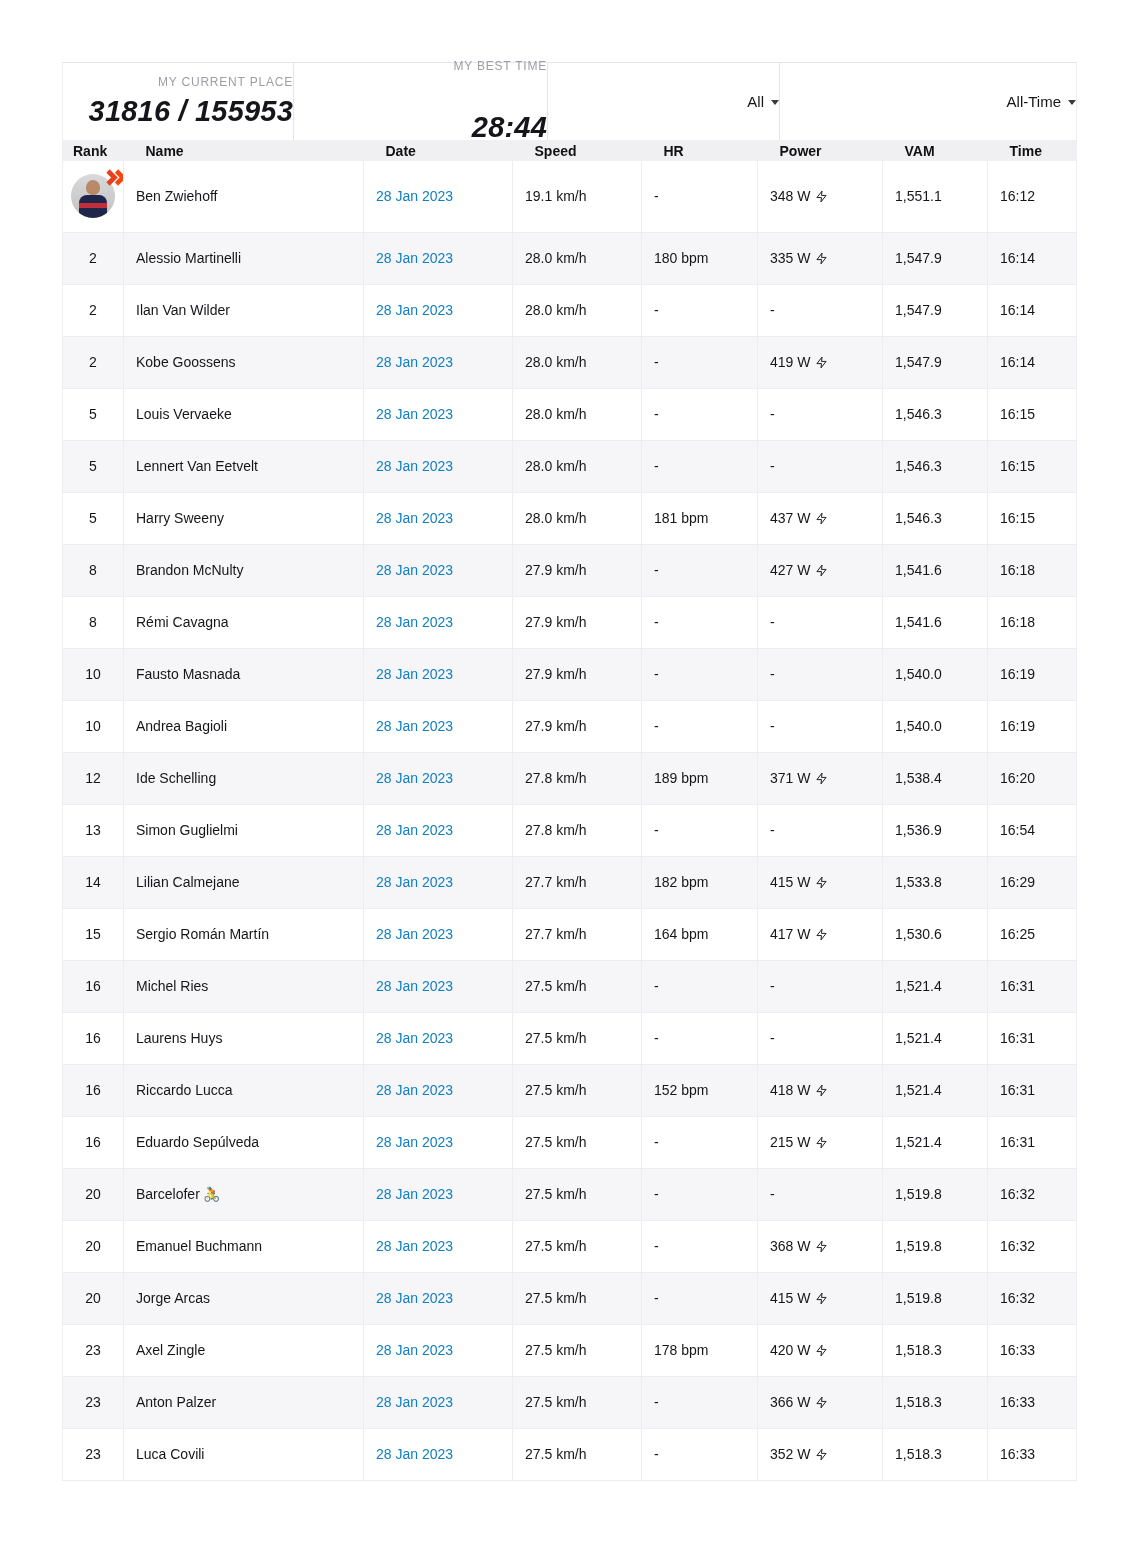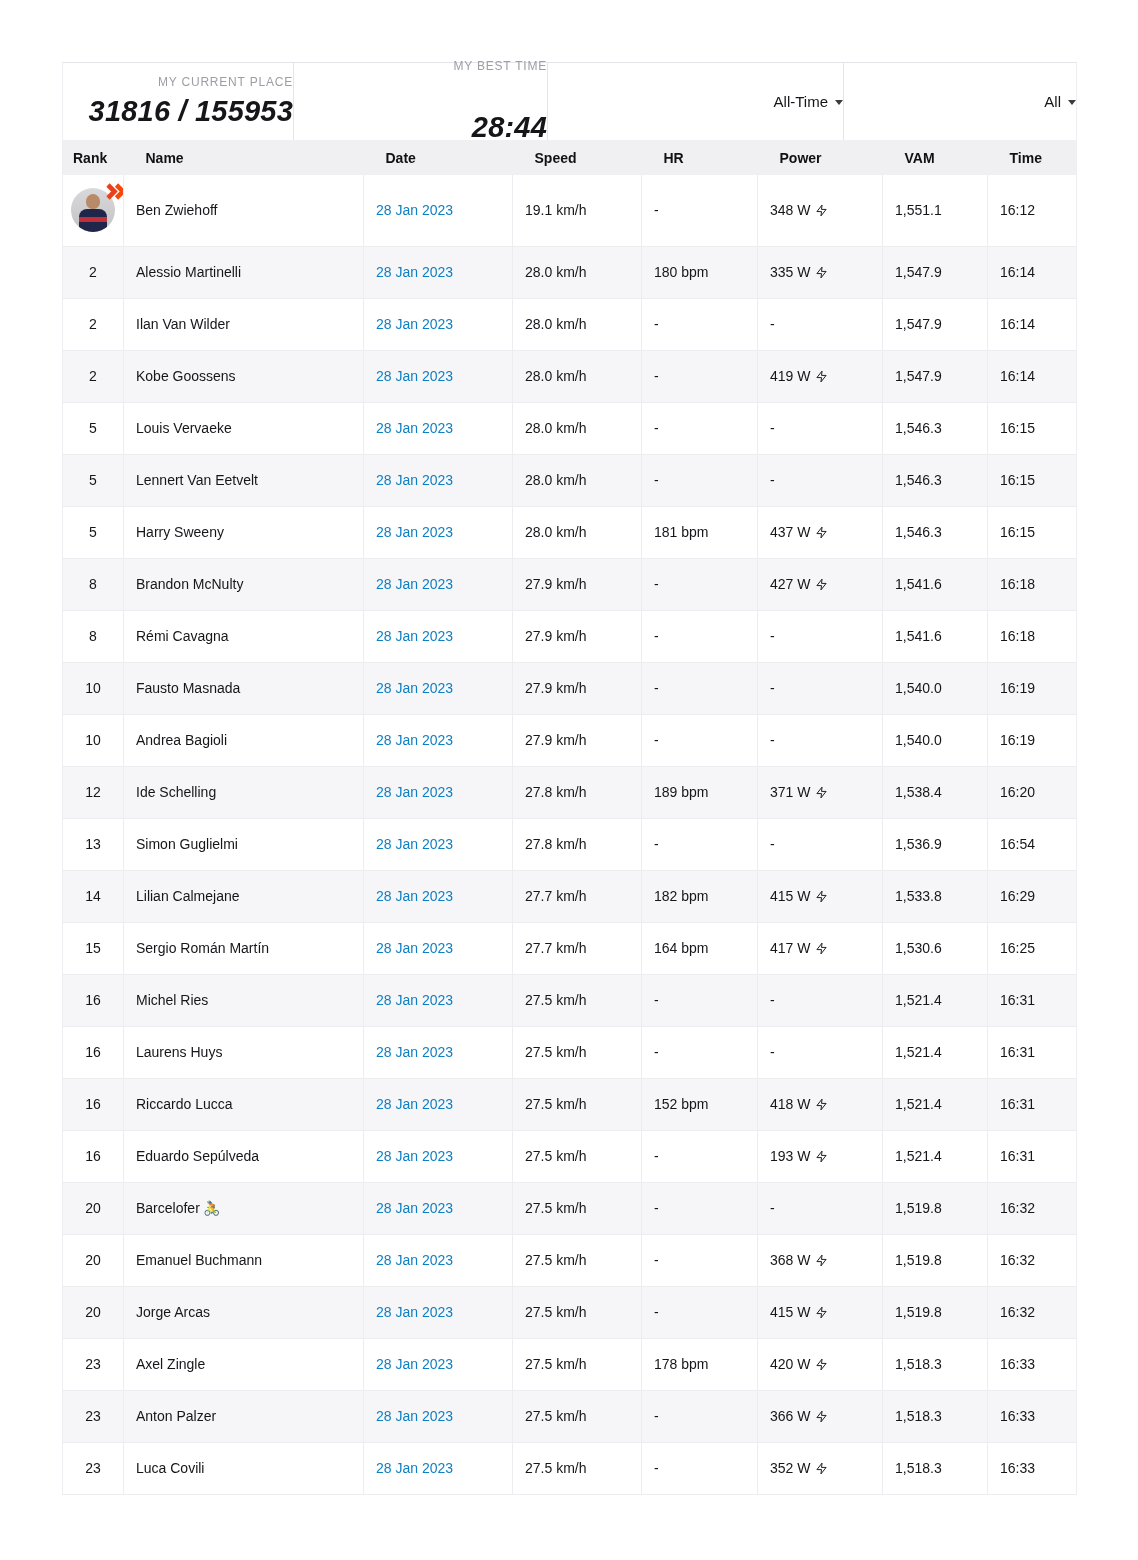--- a/index.html
+++ b/index.html
@@ -43,21 +43,21 @@
     width: 0; height: 0; display: inline-block;
     border-left: 4px solid transparent; border-right: 4px solid transparent;
     border-top: 5px solid #3a3a40; margin-top: 2px;
   }
   
   table {
     border-collapse: collapse; table-layout: fixed; width: 100%;
     border-left: 1px solid #eeeef2; border-right: 1px solid #eeeef2;
   }
   thead th {
-    background: #f0f0f3; height: 35px; font-size: 14px; font-weight: bold;
+    background: #f0f0f3; height: 21px; font-size: 14px; font-weight: bold;
     text-align: left; padding: 0 0 0 22px; color: #111;
   }
   thead th.col-rank { padding-left: 10px; }
   tbody td {
     font-size: 14px; color: #16161a; padding: 0 0 0 12px;
     border-left: 1px solid #ececf1; border-bottom: 1px solid #ececf1;
     white-space: nowrap; overflow: hidden;
   }
   tbody td:first-child { border-left: none; }
   tbody tr { height: 52px; background: #fff; }
@@ -93,29 +93,29 @@
 
   <div class="cards">
     <div class="card card-place">
       <div class="card-label">MY CURRENT PLACE</div>
       <div class="card-value">31816 / 155953</div>
     </div>
     <div class="card card-time">
       <div class="card-label">MY BEST TIME</div>
       <div class="card-value">28:44</div>
     </div>
+    <div class="card card-filter2">
+      <div class="dropdown">
+        <span>All</span>
+        <span class="caret"></span>
+      </div>
+    </div>
     <div class="card card-filter1">
       <div class="dropdown">
         <span>All-Time</span>
-        <span class="caret"></span>
-      </div>
-    </div>
-    <div class="card card-filter2">
-      <div class="dropdown">
-        <span>All</span>
         <span class="caret"></span>
       </div>
     </div>
   </div>
 
   <table>
     <colgroup>
       <col style="width:61px">
         <col style="width:240px">
         <col style="width:149px">
@@ -347,21 +347,21 @@
             </svg></td>
           <td>1,521.4</td>
           <td>16:31</td>
         </tr>
         <tr class="">
           <td class="col-rank">16</td>
           <td><span class="name-text">Eduardo Sepúlveda</span></td>
           <td><a class="date-link">28 Jan 2023</a></td>
           <td>27.5 km/h</td>
           <td>-</td>
-          <td><span>193 W</span><svg class="bolt" width="13" height="13" viewBox="0 0 24 24">
+          <td><span>215 W</span><svg class="bolt" width="13" height="13" viewBox="0 0 24 24">
               <path d="M13 2 L3.5 14 H12 L11 22 L20.5 10 H12 L13 2 Z" fill="none" stroke="#1a1a1a" stroke-width="1.8" stroke-linejoin="round"></path>
             </svg></td>
           <td>1,521.4</td>
           <td>16:31</td>
         </tr>
         <tr class="alt">
           <td class="col-rank">20</td>
           <td><span class="name-text">Barcelofer 🚴</span></td>
           <td><a class="date-link">28 Jan 2023</a></td>
           <td>27.5 km/h</td>

